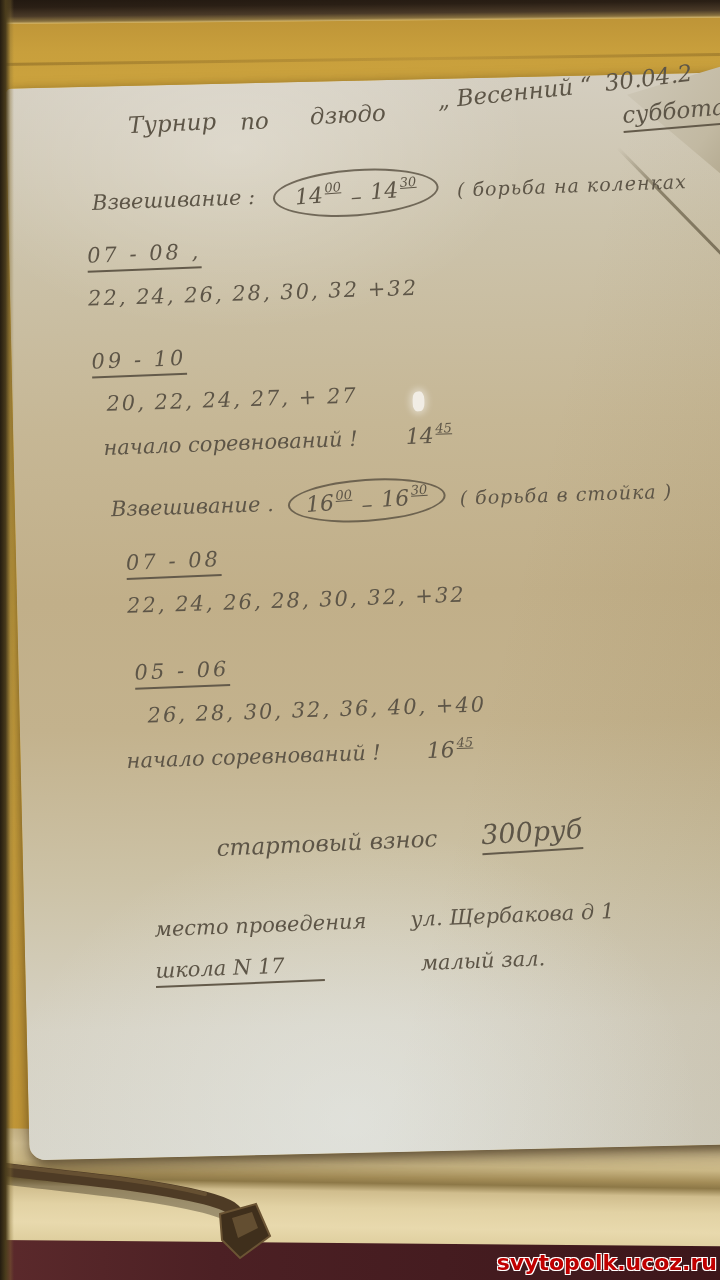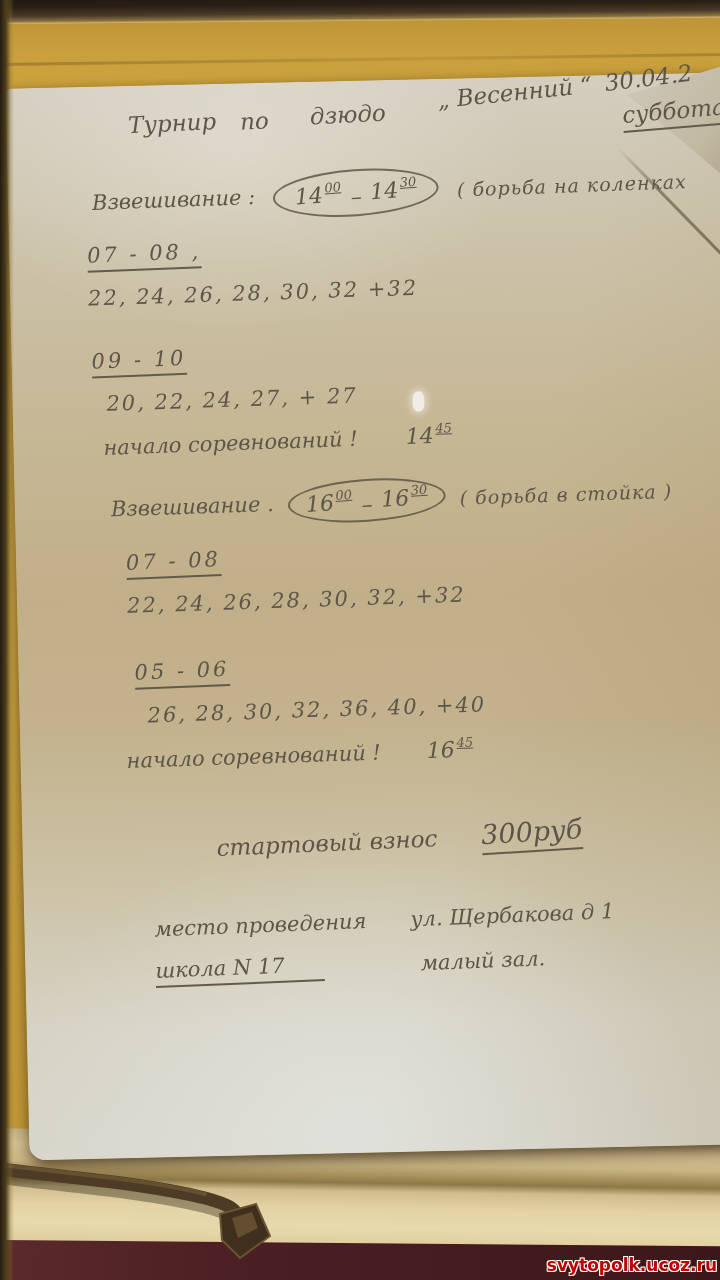--- a/index.html
+++ b/index.html
@@ -77,21 +77,21 @@
   .time sup{font-size:13px;line-height:1;position:relative;top:-1px;margin-left:2px;text-decoration:underline;}
   .time .dash{margin:0 9px;position:relative;top:4px;}
   .oval{
     display:inline-flex;align-items:center;justify-content:center;
     border:2px solid rgba(88,79,64,.8);border-radius:50%;
     padding:9px 20px;transform:rotate(-2deg);
   }
   .title-frag{position:absolute;}
   .wm{
     position:absolute;right:3px;bottom:5px;z-index:10;
-    font-family:"DejaVu Sans",sans-serif;font-weight:bold;font-size:17px;color:#c00000;
+    font-family:"DejaVu Sans",sans-serif;font-weight:bold;font-size:22px;color:#c00000;
     text-shadow:-1px -1px 0 #fff,1px -1px 0 #fff,-1px 1px 0 #fff,1px 1px 0 #fff;
   }
   .strap-wrap{position:absolute;left:0;top:1140px;width:320px;height:140px;z-index:6;}
 </style>
 </head>
 <body>
 
 <div class="scene">
 
   <div class="door-groove-top"></div>

